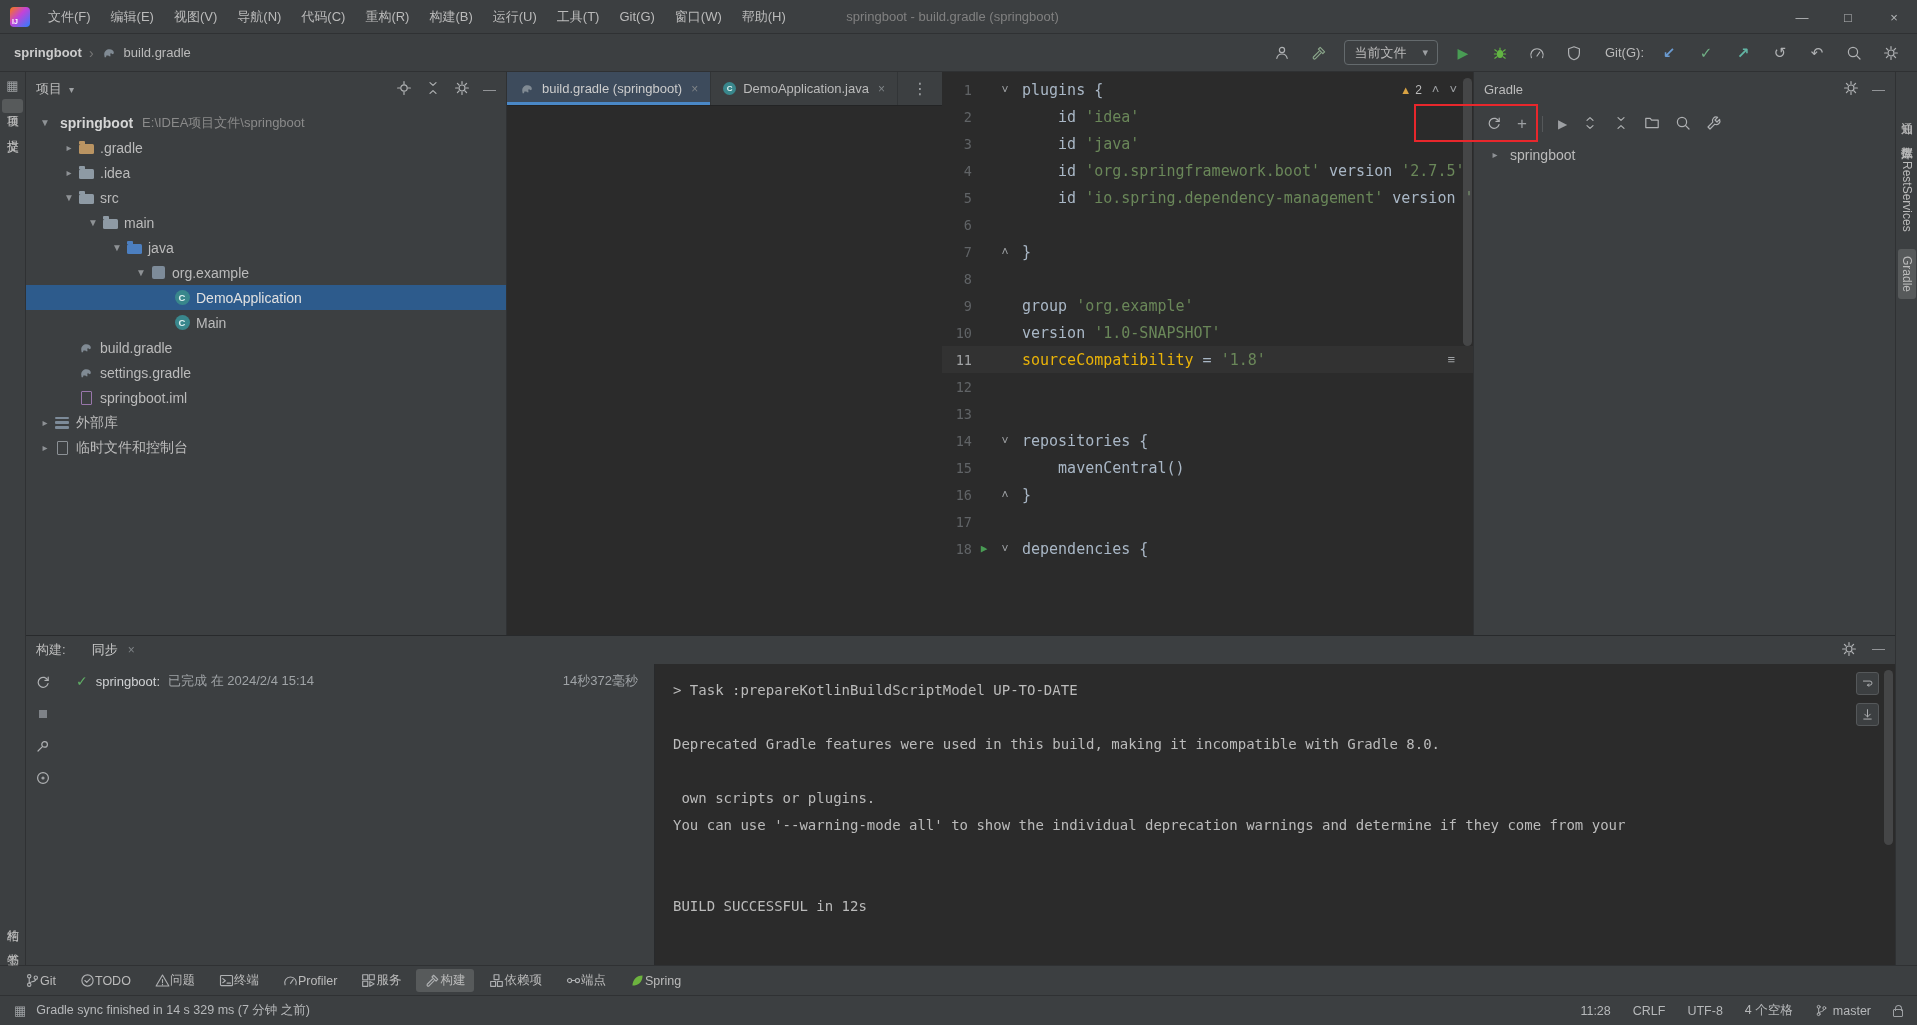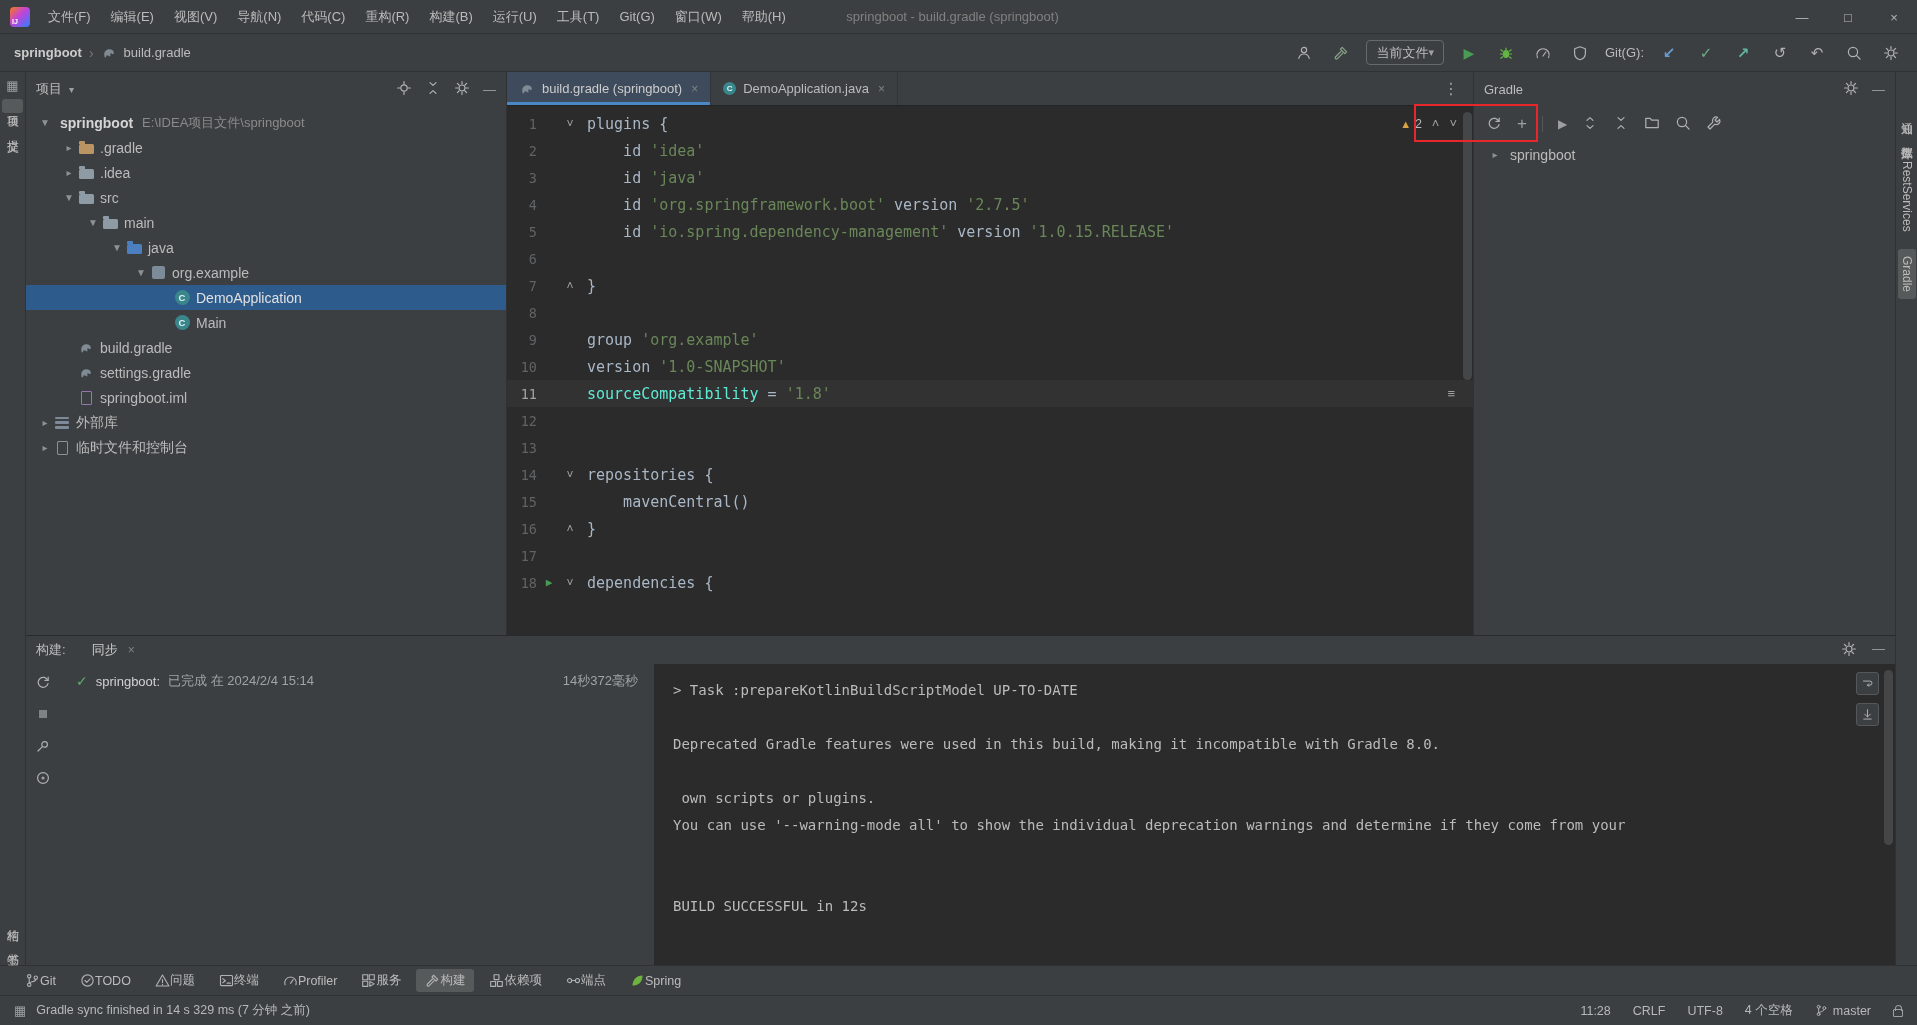--- a/index.html
+++ b/index.html
@@ -20,22 +20,22 @@
 .toolbar{height:38px;background:#3c3f41;border-bottom:1px solid #2f3133;display:flex;align-items:center;justify-content:space-between;padding:0 14px}
 .navbar{display:flex;align-items:center;gap:7px}
 .nav-project{font-weight:bold;color:#ccc}
 .nav-sep{color:#777;font-size:14px}
 .actions{display:flex;align-items:center;gap:13px}
 .tbtn{min-width:24px;height:24px;display:flex;align-items:center;justify-content:center;border-radius:3px;font-size:15px;color:#afb1b3}
 .tbtn.green{color:#499C54;font-size:14px}
 .tbtn.blue{color:#6A9AD0;font-weight:bold}
 .tbtn.green2{color:#70AF85;font-weight:bold}
 .tbtn.teal{color:#62b5a4;font-weight:bold}
-.git-label{color:#bbb;}
-.combo{height:25px;border:1px solid #646a6d;border-radius:4px;padding:0 9px;display:flex;align-items:center;color:#bbb;background:#3c3f41}
+.git-label{color:#bbb;margin-left:6px}
+.combo{height:25px;border:1px solid #646a6d;border-radius:4px;padding:0 9px;display:flex;align-items:center;gap:16px;color:#bbb;background:#3c3f41}
 .combo-arrow{color:#9da0a3;font-size:11px}
 
 .workspace{display:flex;height:893px}
 .stripe{background:#3c3f41;display:flex;flex-direction:column;align-items:center;padding:6px 0}
 .stripe.left{width:26px;border-right:1px solid #2f3133}
 .stripe.right{width:22px;border-left:1px solid #2f3133;padding-top:34px}
 .sgroup{display:flex;flex-direction:column;align-items:center;gap:10px}
 .sgroup.bottom{margin-top:auto;margin-bottom:8px}
 .stripe-btn{writing-mode:vertical-rl;font-size:12px;color:#bbb;padding:7px 2px;border-radius:3px;white-space:nowrap}
 .stripe-btn.active{background:rgba(255,255,255,.14)}
@@ -60,35 +60,35 @@
 .ic-folder{width:15px;height:10px;border-radius:1.5px;background:#8E9AA4;position:relative;margin-top:3px}
 .ic-folder::before{content:"";position:absolute;top:-3px;left:0;width:6px;height:3px;border-radius:1px 1px 0 0;background:inherit}
 .ic-folder.tan{background:#BA9462}.ic-folder.blue{background:#4C7FC0}
 .ic-pkg{width:13px;height:13px;border-radius:2px;background:#7D8B99}
 .ic-cls{width:15px;height:15px;border-radius:50%;background:#39878C;color:#e3f2f2;font-size:9.5px;font-weight:bold;display:flex;align-items:center;justify-content:center}
 .ic-file{width:11px;height:14px;border:1px solid #8c9196;border-radius:1px}
 .ic-file.purple{border-color:#9876AA}
 .ic-lib{width:14px;height:12px;display:flex;flex-direction:column;justify-content:space-between}
 .ic-lib i{display:block;height:2.5px;background:#7D8B99;border-radius:1px}
 
-.editor{flex:1;display:flex;flex-direction:column;background:#2b2b2b;min-width:0;position:relative}
+.editor{flex:1;display:flex;flex-direction:row;background:#2b2b2b;min-width:0;position:relative}
 .tabbar{height:34px;background:#3c3f41;border-bottom:1px solid #232425;display:flex;align-items:stretch;flex:none}
 .tab{display:flex;align-items:center;gap:7px;padding:0 12px;color:#bbb;border-right:1px solid #323537}
 .tab.active{background:#3d4b5c;box-shadow:inset 0 -3px 0 #4A88C7;color:#ccc}
 .tabx{color:#7f8487;font-size:12px;margin-left:2px}
 .tab-more{margin-left:auto;padding:0 14px;display:flex;align-items:center;color:#9da0a3;font-size:16px}
 .code-area{flex:1;position:relative;padding-top:4px;font-family:"DejaVu Sans Mono",monospace;font-size:15px;overflow:hidden}
 .cline{height:27px;display:flex;align-items:center;white-space:pre}
 .cline.current{background:#323232}
 .lnum{width:30px;text-align:right;color:#606366;font-size:13.5px;flex:none;font-family:"DejaVu Sans Mono",monospace}
 .cline.current .lnum{color:#a1a3a5}
 .lrun{width:24px;text-align:center;color:#499C54;font-size:11px;flex:none}
 .lfold{width:18px;text-align:center;color:#9da0a3;font-size:12px;flex:none;font-family:"Liberation Sans","DejaVu Sans",sans-serif}
 .ltext{padding-left:8px}
-.seg-p{color:#A9B7C6}.seg-s{color:#6A8759}.seg-pr{color:#5eead4}
+.seg-p{color:#A9B7C6}.seg-s{color:#6A8759}.seg-pr{color:#eab308}
 .inspect-widget{position:absolute;top:8px;right:12px;display:flex;align-items:center;gap:10px;padding:2px 4px;background:#2b2b2b;font-family:"Liberation Sans","DejaVu Sans",sans-serif}
 .warn-tri{color:#d9a343;font-size:11px}
 .warn-count{color:#bbb;font-size:12px;margin-left:-6px}
 .nav-chev{font-size:13px;color:#9da0a3}
 .ed-scrollbar{position:absolute;top:6px;right:1px;width:9px;height:268px;background:rgba(166,170,174,.22);border-radius:5px}
 .intent{position:absolute;top:280px;right:18px;color:#9da0a3;font-size:13px;font-family:"Liberation Sans","DejaVu Sans",sans-serif}
 
 .gradle-panel{width:422px;background:#3c3f41;border-left:1px solid #2f3133;display:flex;flex-direction:column;flex:none}
 .gp-toolbar{height:36px;display:flex;align-items:center;gap:15px;padding:0 12px;color:#9da0a3;font-size:15px;flex:none}
 .gp-sep{width:1px;height:16px;background:#55585a}

